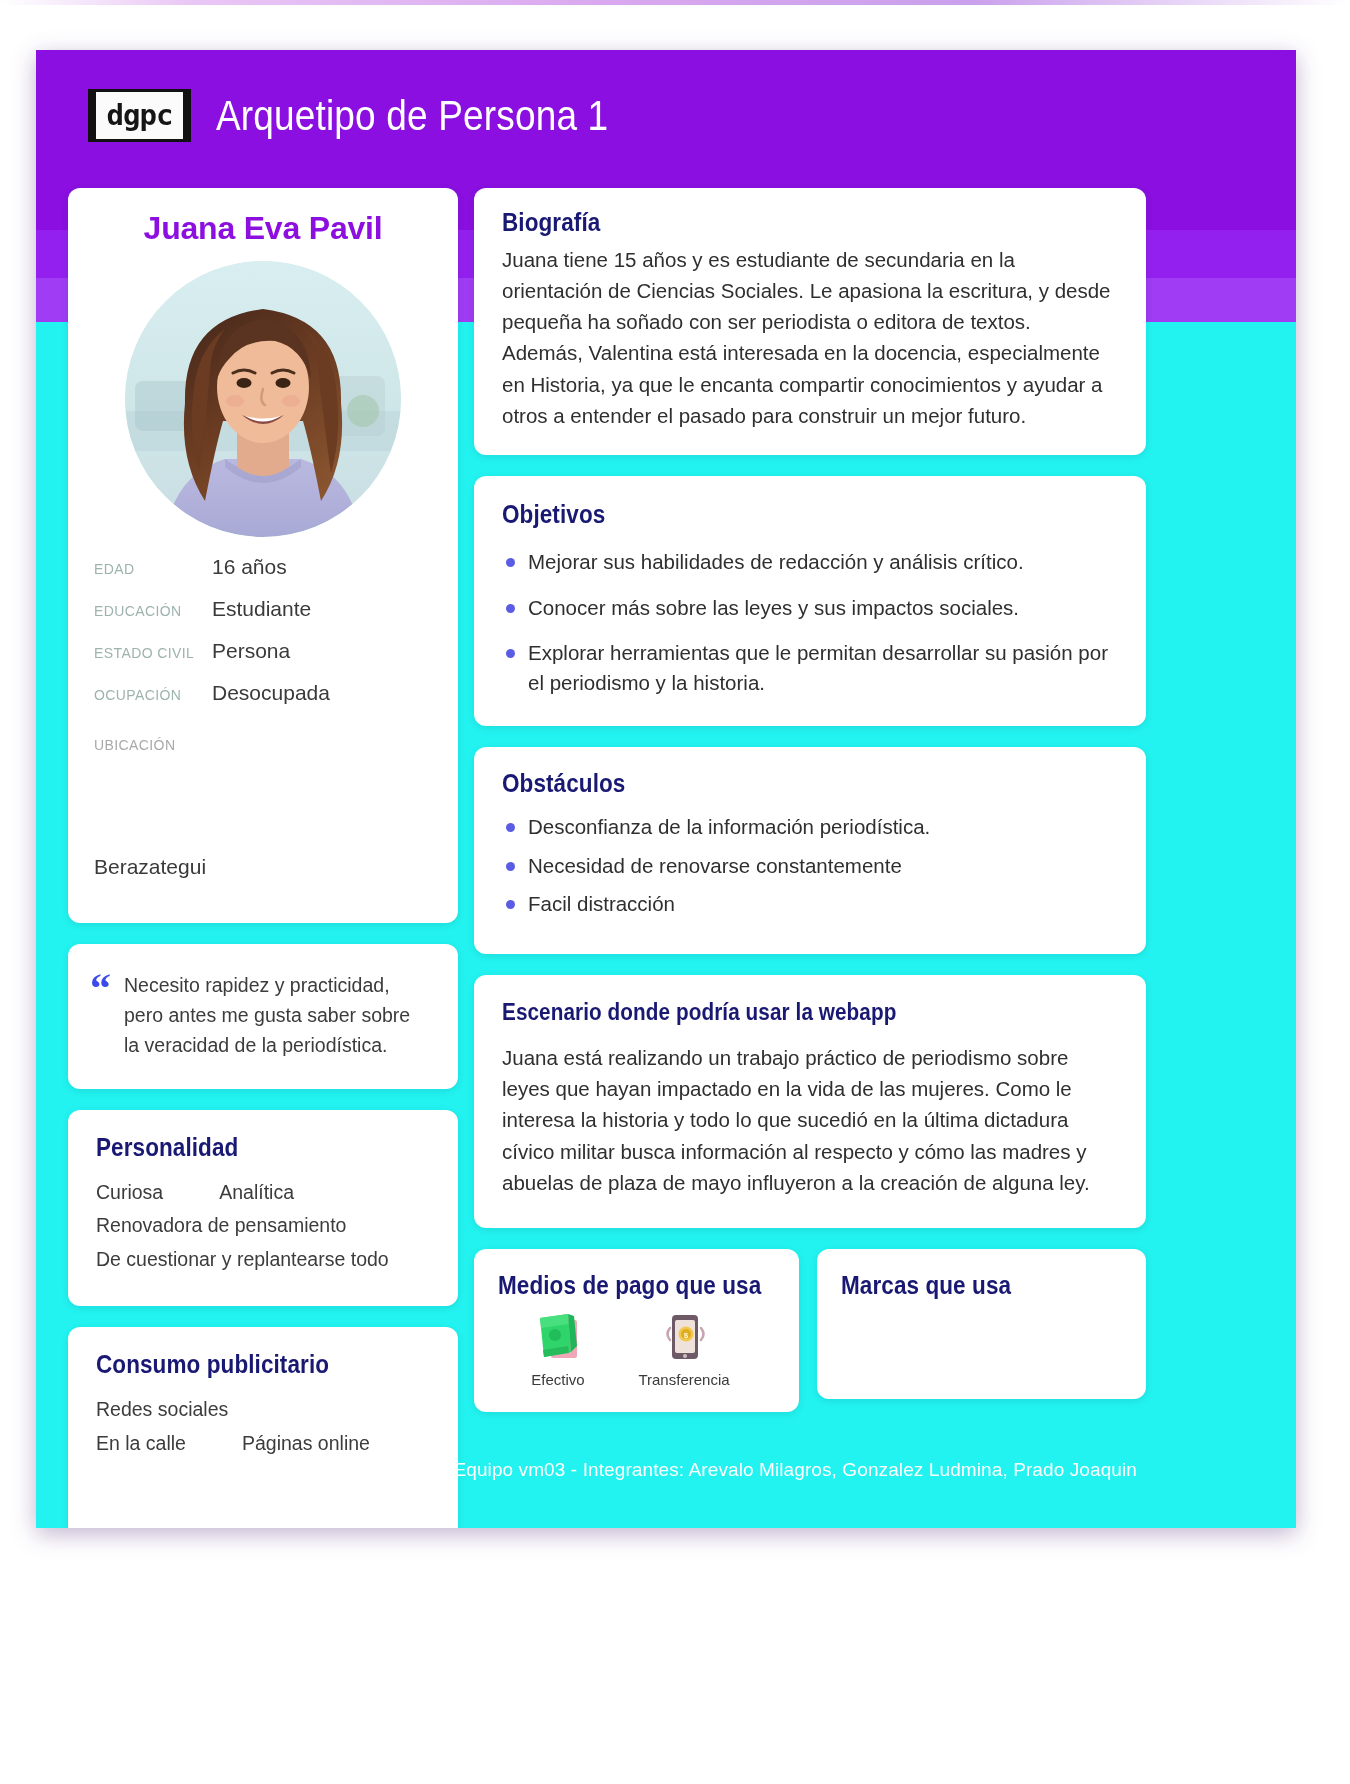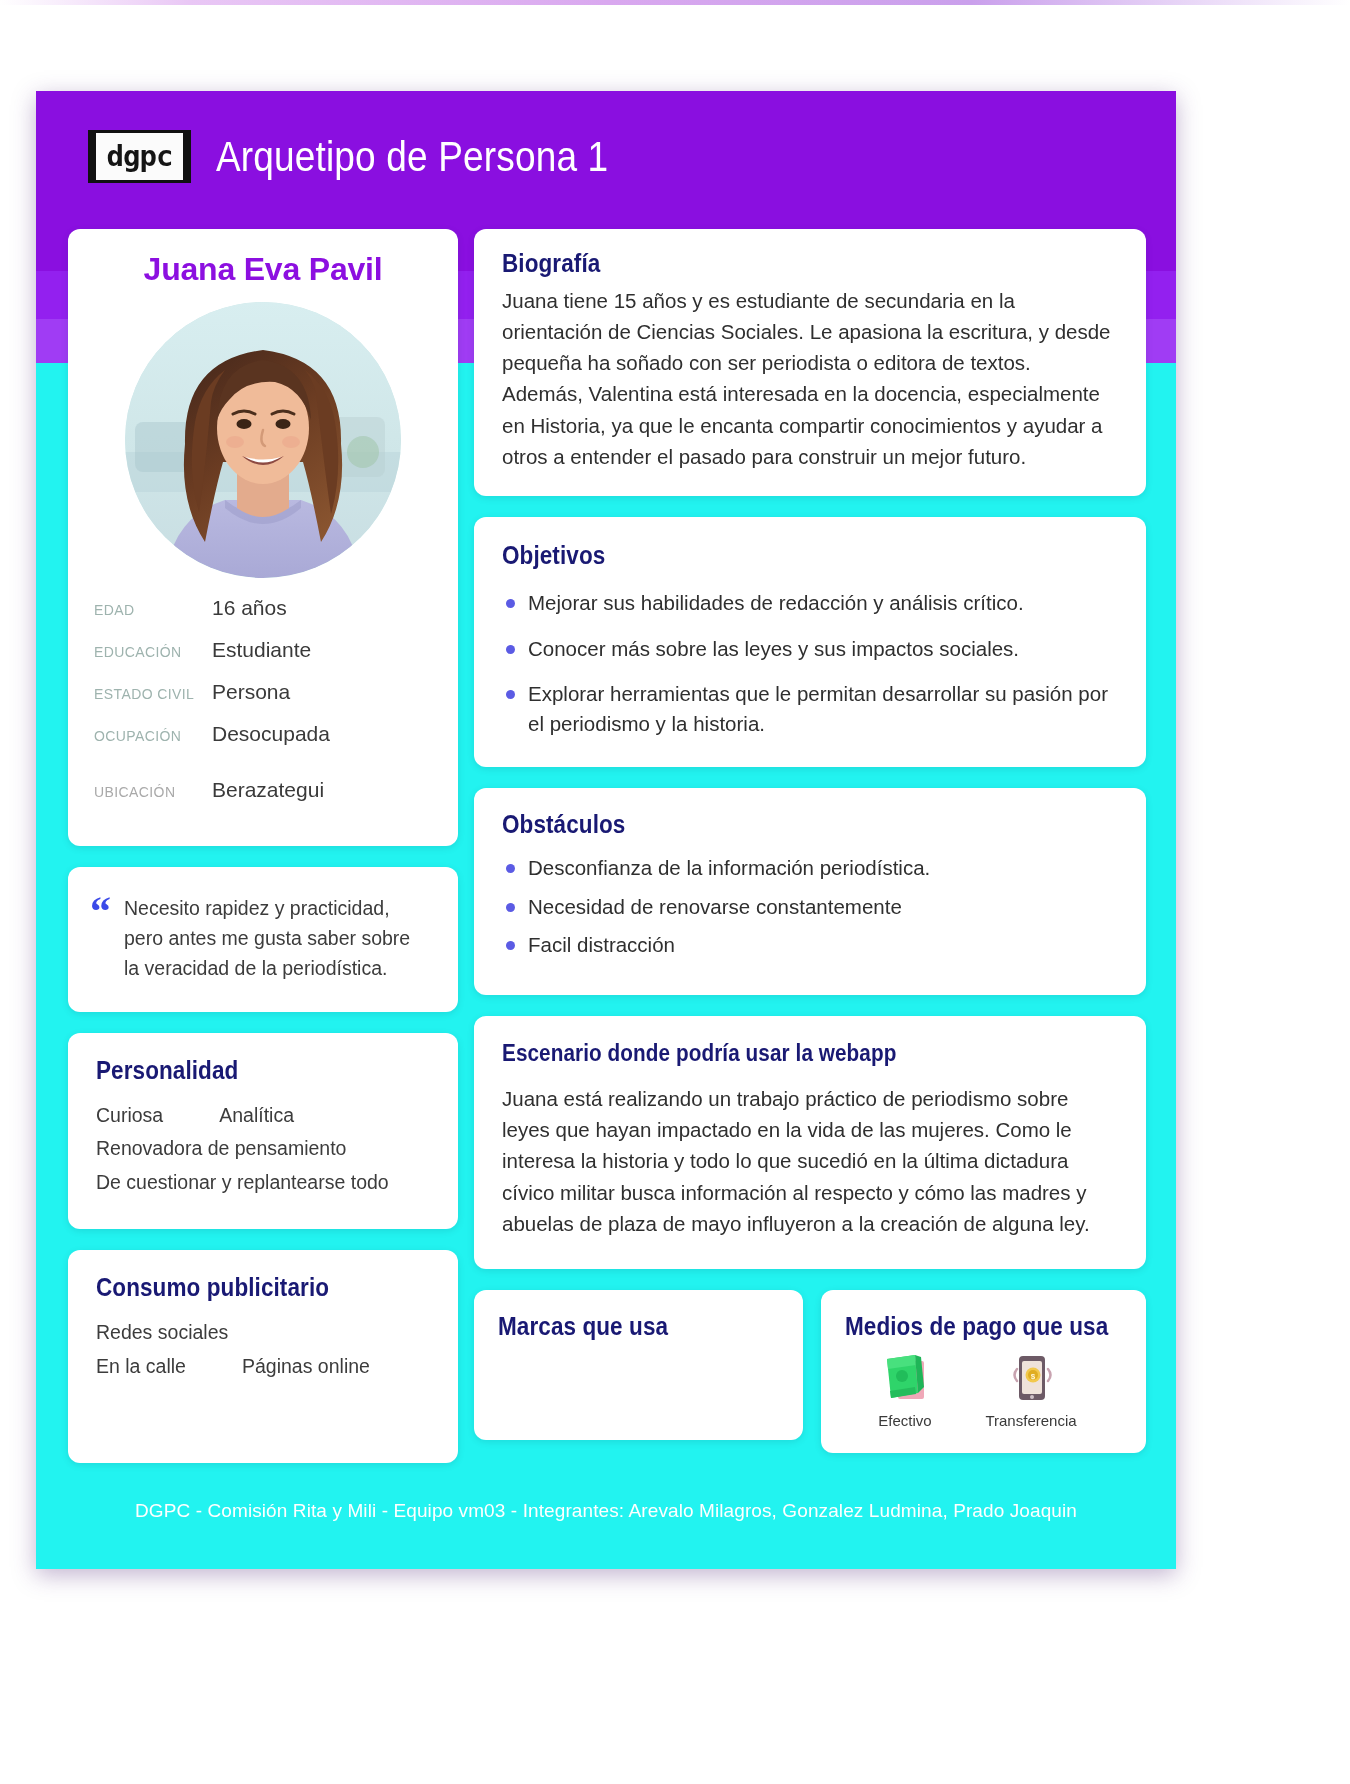--- a/index.html
+++ b/index.html
@@ -13,29 +13,28 @@
 
   
   .page-top-rule {
     position: absolute; left: 0; top: 0; width: 1350px; height: 5px;
     background: linear-gradient(90deg,#ffffff 0%, #e9c7f5 14%, #d9a8ef 45%, #caa0ec 72%, #ffffff 100%);
   }
 
   .poster {
     position: absolute;
     left: 36px; top: 50px;
-    width: 1140px; height: 1478px;
+    width: 1260px; height: 1478px;
     background: linear-gradient(180deg,
         #8a0fe0 0px, #8a0fe0 180px,
         #9320ef 180px, #9320ef 228px,
         #a03cf4 228px, #a03cf4 272px,
         #22f3f0 272px, #22f3f0 100%);
     box-shadow: 0 6px 22px rgba(80,40,120,0.35);
     overflow: hidden;
-    margin-top: 41px;
   }
 
   
   .poster-header {
     height: 130px;
     display: flex;
     align-items: center;
     padding-left: 57px;
     gap: 30px;
   }
@@ -122,21 +121,21 @@
     letter-spacing: 0.4px;
     color: #9eb3ae;
     text-transform: uppercase;
   }
   .fact-label.muted-grey { color: #a9a9a9; }
   .fact-value {
     font-size: 21px;
     color: #3a3a3a;
     font-weight: 400;
   }
-  .fact-row.spaced { margin-top: 32px; }
+  .fact-row.spaced { margin-top: 32px; flex-direction: column; }
 
   
   .quote-card {
     padding: 26px 26px 28px 22px;
     display: flex;
     gap: 13px;
   }
   .quote-mark {
     color: #3b4ae8;
     font-size: 42px;
@@ -388,24 +387,20 @@
         </ul>
       </div>
 
       <div class="card sec-card" style="padding:24px 30px 30px 28px;">
         <div class="sec-title small" style="margin-bottom:16px;">Escenario donde podría usar la webapp</div>
         <p class="body-paragraph">Juana está realizando un trabajo práctico de periodismo sobre leyes que hayan impactado en la vida de las mujeres. Como le interesa la historia y todo lo que sucedió en la última dictadura cívico militar busca información al respecto y cómo las madres y abuelas de plaza de mayo influyeron a la creación de alguna ley.</p>
       </div>
 
       <div class="bottom-row">
 
-        <div class="card brand-card sec-card" style="padding:22px 24px 24px 24px;">
-          <div class="sec-title">Marcas que usa</div>
-        </div>
-
         <div class="card pay-card sec-card" style="padding:22px 20px 18px 24px;">
           <div class="sec-title" style="margin-bottom:4px;">Medios de pago que usa</div>
           <div class="pay-items">
 
             <div class="pay-item">
               <div class="pay-icon">
                 <svg width="46" height="54" viewBox="0 0 46 54">
                   <rect x="16" y="8" width="26" height="38" rx="2" fill="#f0a8b8"></rect>
                   <path d="M5 6 L33 2 L36 40 L9 45 Z" fill="#2fd46a"></path>
                   <path d="M5 6 L33 2 L34 12 L6 16 Z" fill="#48e07e"></path>
@@ -429,20 +424,24 @@
                   <path d="M9 16 q-5 6 0 12" stroke="#c8a3b0" stroke-width="2.5" fill="none" stroke-linecap="round"></path>
                   <path d="M40 16 q5 6 0 12" stroke="#c8a3b0" stroke-width="2.5" fill="none" stroke-linecap="round"></path>
                 </svg>
               </div>
               <div class="pay-label">Transferencia</div>
             </div>
 
           </div>
         </div>
 
+        <div class="card brand-card sec-card" style="padding:22px 24px 24px 24px;">
+          <div class="sec-title">Marcas que usa</div>
+        </div>
+
       </div>
 
     </div>
   </div>
 
   <div class="poster-footer">DGPC - Comisión Rita y Mili - Equipo vm03 - Integrantes: Arevalo Milagros, Gonzalez Ludmina, Prado Joaquin</div>
 
 </div>
 
 </body></html>

